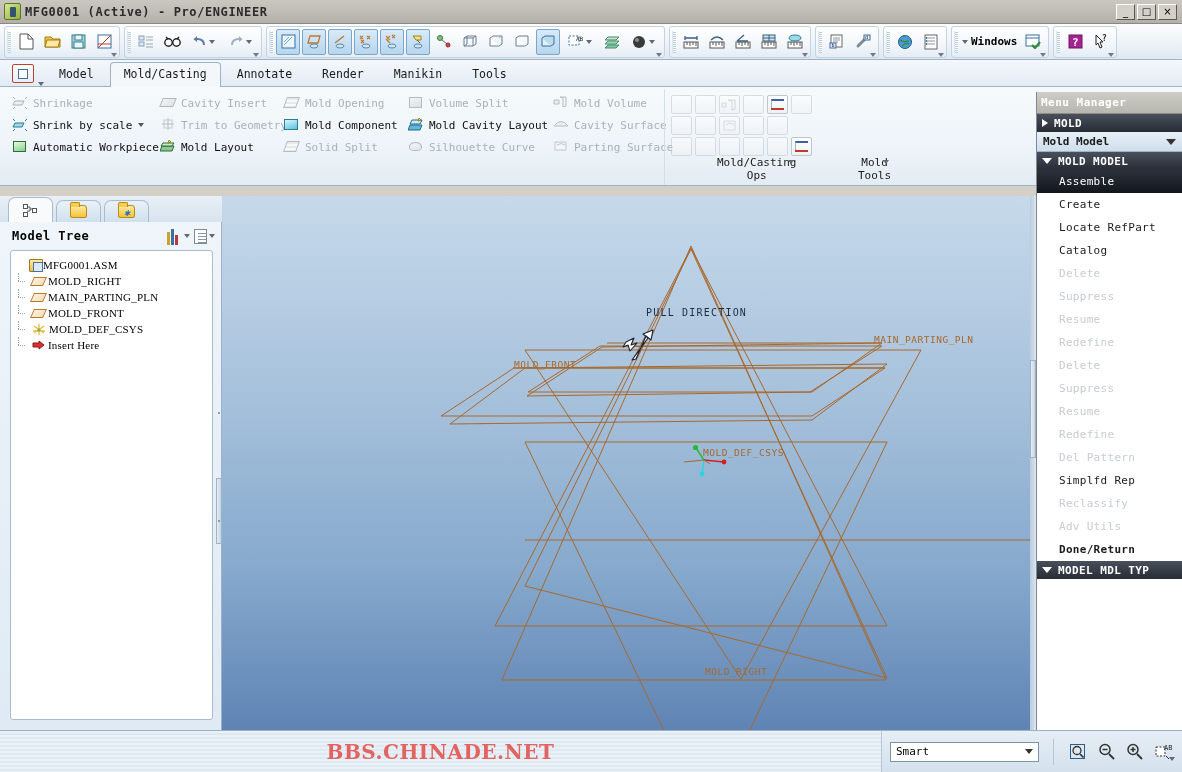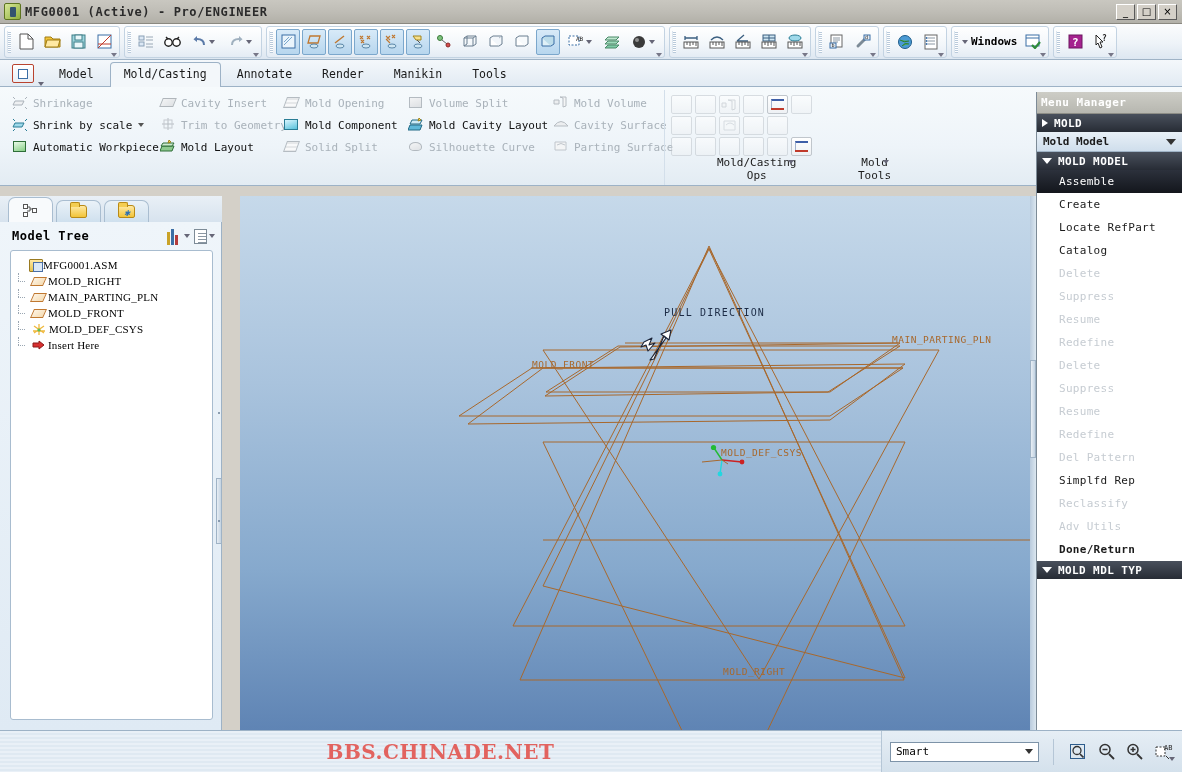--- a/index.html
+++ b/index.html
@@ -238,21 +238,21 @@
   }
   .plnicon{
     width:13px;height:9px;border:1px solid #c07830;transform:skewX(-24deg);
     background:linear-gradient(135deg,#fdf3e3,#f5dcb3); flex:0 0 auto; margin:0 3px;
   }
   .csysicon{ width:14px;height:13px;position:relative;flex:0 0 auto;margin:0 3px; }
   .insicon{ width:13px;height:12px;position:relative;flex:0 0 auto;margin:0 3px; }
   .tlabel{ letter-spacing:.2px;font-family:Liberation Serif, serif; }
   
   #viewport{
-    position:absolute; left:240px; top:196px; width:814px; height:534px;
+    position:absolute; left:222px; top:196px; width:814px; height:534px;
     background:linear-gradient(to bottom,#c6d9ea 0%,#a9c3dd 35%,#86a9cd 70%,#5f84b4 100%);
     overflow:hidden;
   }
   #viewport svg{ position:absolute; left:0; top:0; }
   .vplabel{
     position:absolute; font-family:"DejaVu Sans Mono", monospace;
     font-size:9.5px; letter-spacing:.5px; white-space:nowrap;
   }
   .lbl-orange{ color:#a8682c; }
   .lbl-dark{ color:#1c2b45; font-size:10px; letter-spacing:1.2px; }
@@ -1012,21 +1012,21 @@
     <div class="mm-item dis">Redefine</div>
     <div class="mm-item dis">Del Pattern</div>
     <div class="mm-item">Simplfd Rep</div>
     <div class="mm-item dis">Reclassify</div>
     <div class="mm-item dis">Adv Utils</div>
     <div class="mm-item bold">Done/Return</div>
   </div>
 
   <div class="mm-bar">
     <span class="tri-d"></span>
-    <span>MOLD MDL TYP</span>
+    <span>MODEL MDL TYP</span>
   </div>
 
 </div>
 
 <div id="statusbar">
   <div id="status-msg">
     <span id="watermark">BBS.CHINADE.NET</span>
   </div>
   <div id="status-right">
     <div id="sel-filter">

